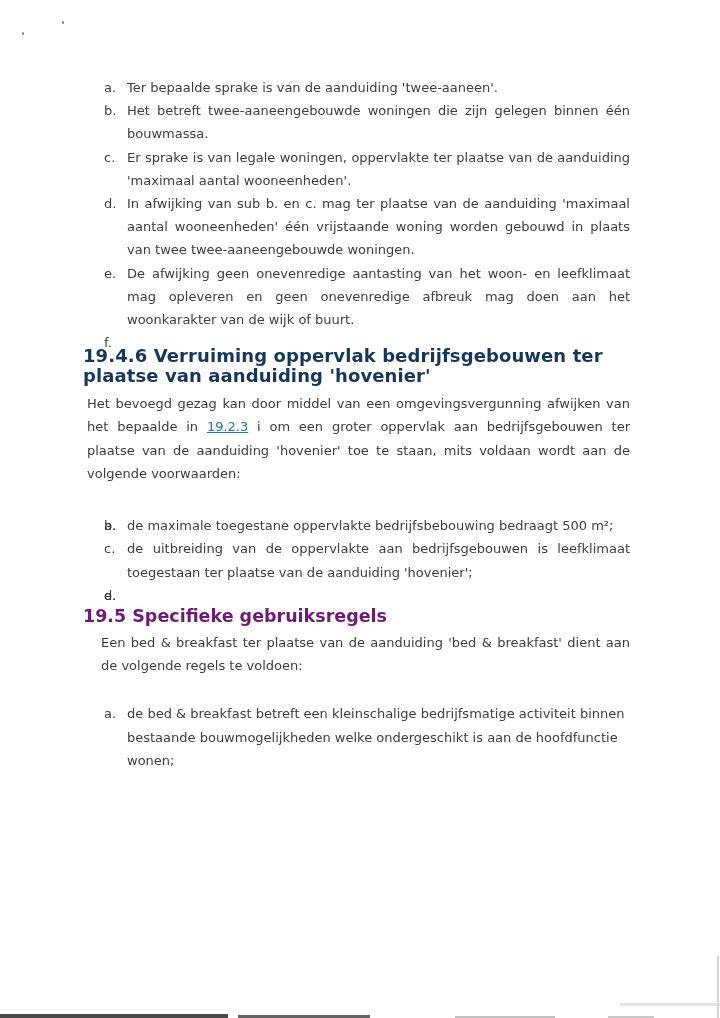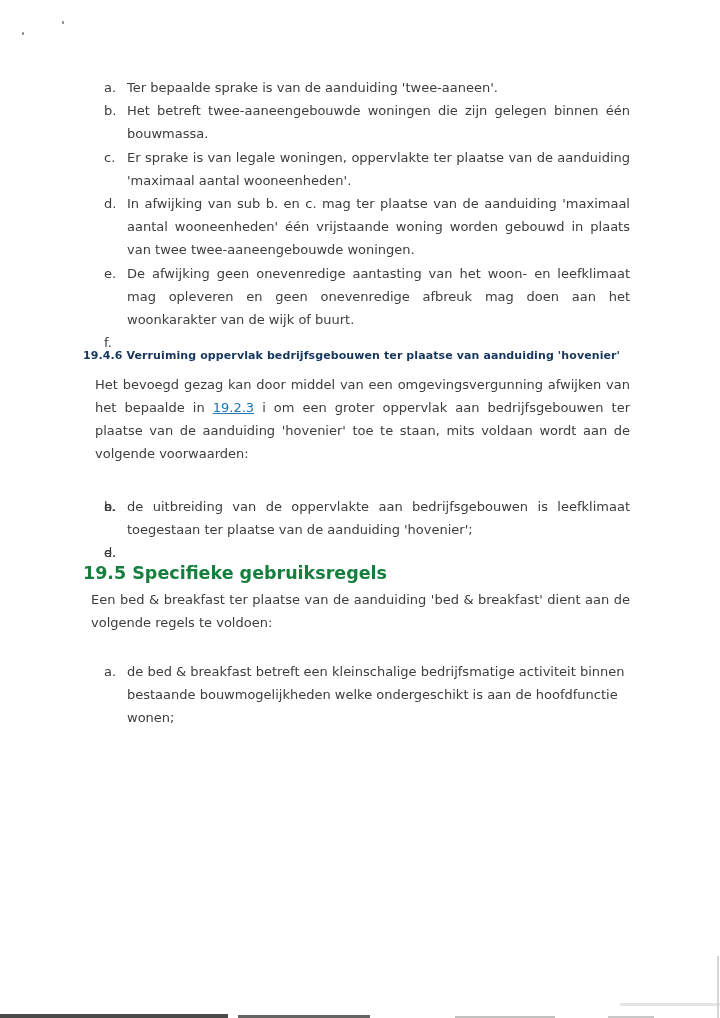--- a/index.html
+++ b/index.html
@@ -16,37 +16,37 @@
     left: 83px; top: 76px;
     width: 547px;
     font-size: 13px;
     line-height: 23.2px;
   }
   .letter-list { margin: 0 0 0 21px; }
   .li { position: relative; padding-left: 23px; text-align: justify; }
   .li .marker { position: absolute; left: 0; top: 0; }
   .li:last-child { text-align: left; }
   h2.blue-heading {
-    color: #15803d;
+    color: #701a75;
     font-size: 17.5px;
     line-height: 21px;
     font-weight: bold;
     margin: 22px 0 1px 0;
   }
   h3.navy-heading {
     color: #17365d;
-    font-size: 11px;
+    font-size: 18px;
     line-height: 19.5px;
     font-weight: bold;
     margin: 15px 0 7px 0;
     letter-spacing: 0.1px;
   }
   h3.navy-heading.sub { margin: 1px 0 2px 0; }
-  p.body-para { text-align: justify; margin: 4px 0 6px 12px; }
-  p.body-para.tight { margin: 4px 0 2px 8px; }
+  p.body-para { text-align: justify; margin: 4px 0 6px 4px; }
+  p.body-para.tight { margin: 4px 0 2px 18px; }
   .spacer-line { height: 23.2px; }
   a.doc-link {
     color: #2076b4;
     text-decoration: underline;
     cursor: pointer;
   }
   
   .speck { position: absolute; background: #7a7a7a; border-radius: 50%; }
   .speck1 { left: 62px; top: 21px; width: 2px; height: 3px; }
   .speck2 { left: 22px; top: 32px; width: 2px; height: 3px; }
@@ -97,20 +97,21 @@
   <p class="body-para"><span>Het bevoegd gezag kan door middel van een omgevingsvergunning afwijken van het bepaalde in </span><a class="doc-link">19.2.3</a><span>  i om een groter oppervlak aan bedrijfsgebouwen ter plaatse van de aanduiding 'hovenier' toe te staan, mits voldaan wordt aan de volgende voorwaarden:</span></p>
 
   <div class="spacer-line"></div>
 
   <div class="letter-list">
     <div class="li">
       <span class="marker">a.</span>
     </div>
     <div class="li">
       <span class="marker">b.</span>
+      <span>de maximale toegestane oppervlakte bedrijfsbebouwing bedraagt 500 m²;</span>
     </div>
     <div class="li">
       <span class="marker">c.</span>
       <span>de uitbreiding van de oppervlakte aan bedrijfsgebouwen is leefklimaat toegestaan ter plaatse van de aanduiding 'hovenier';</span>
     </div>
     <div class="li">
       <span class="marker">d.</span>
     </div>
     <div class="li">
       <span class="marker">e.</span>

